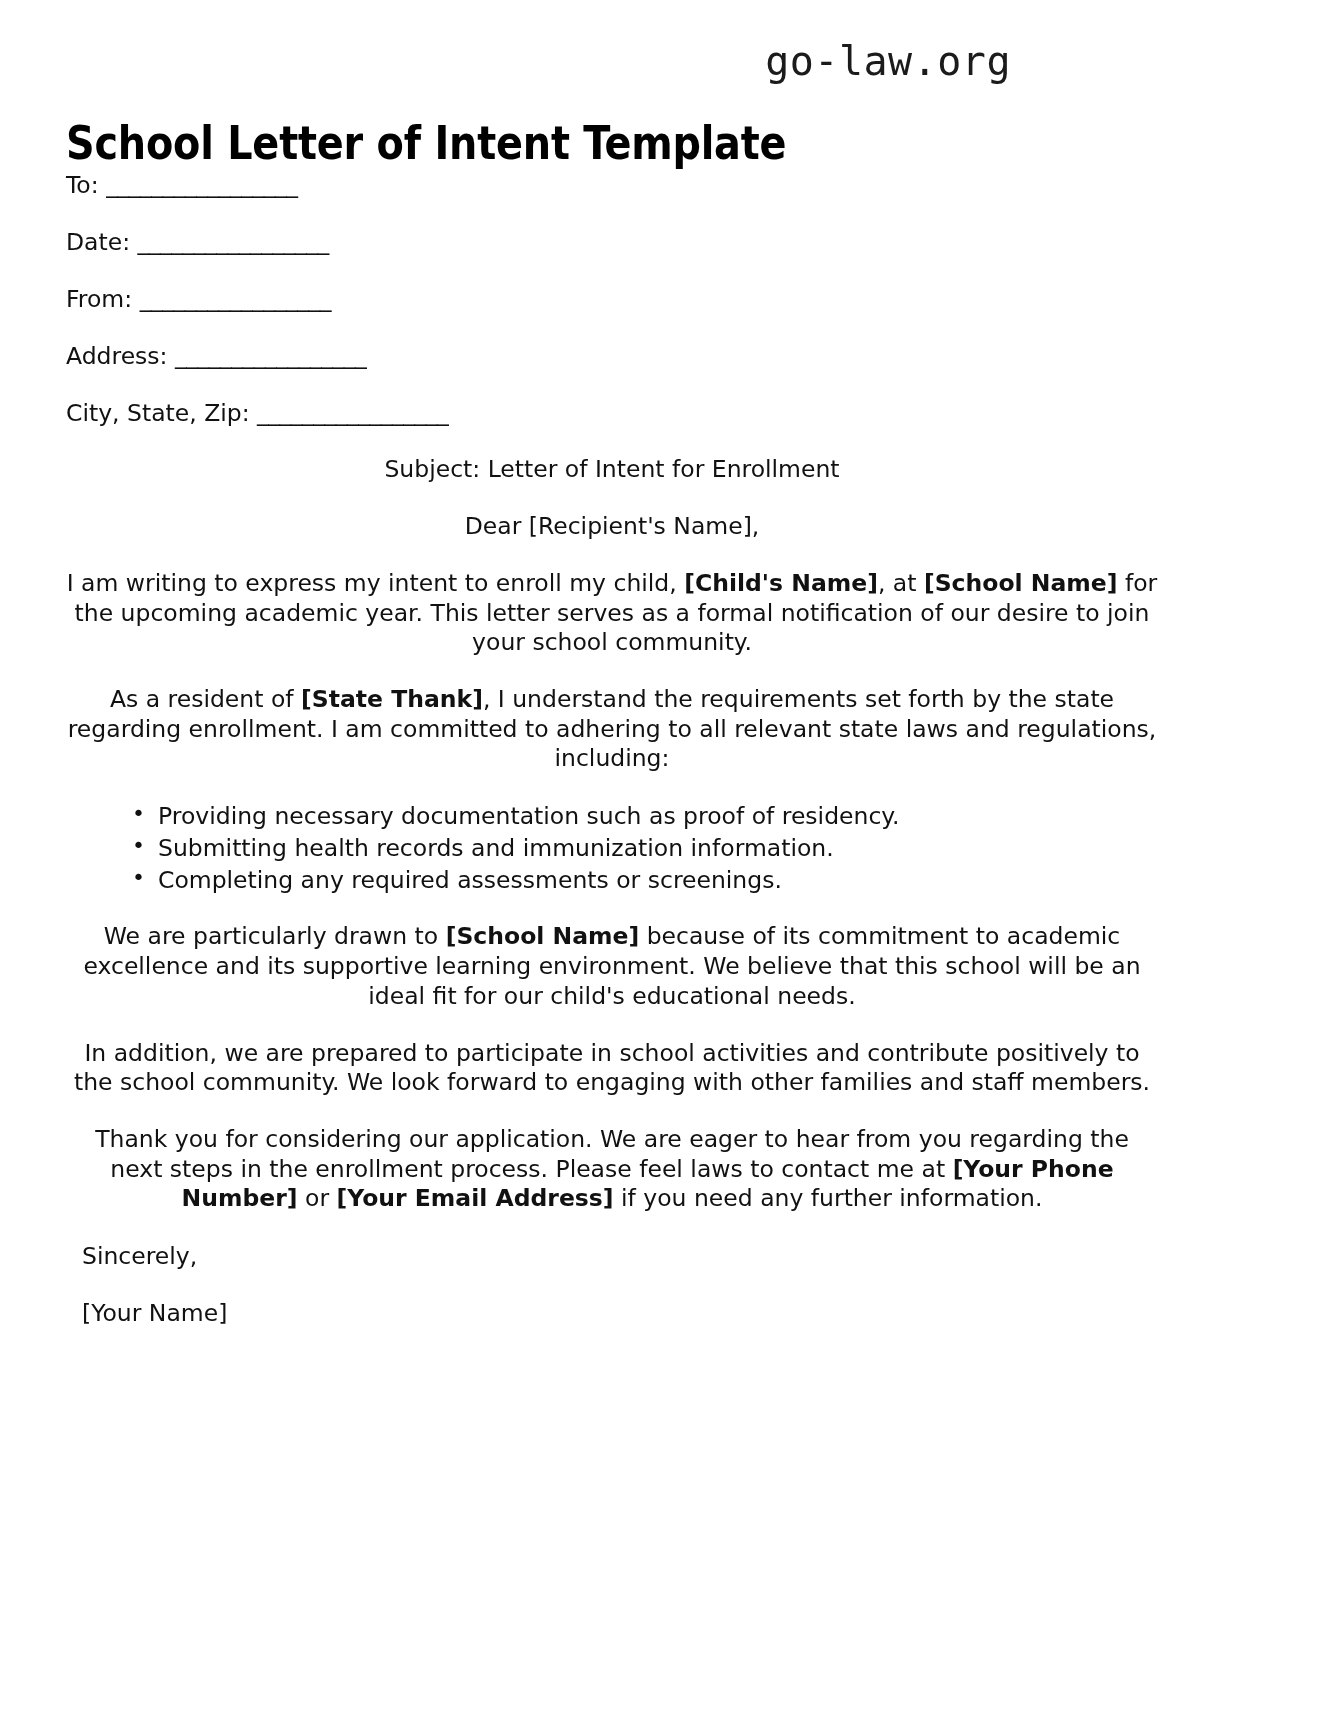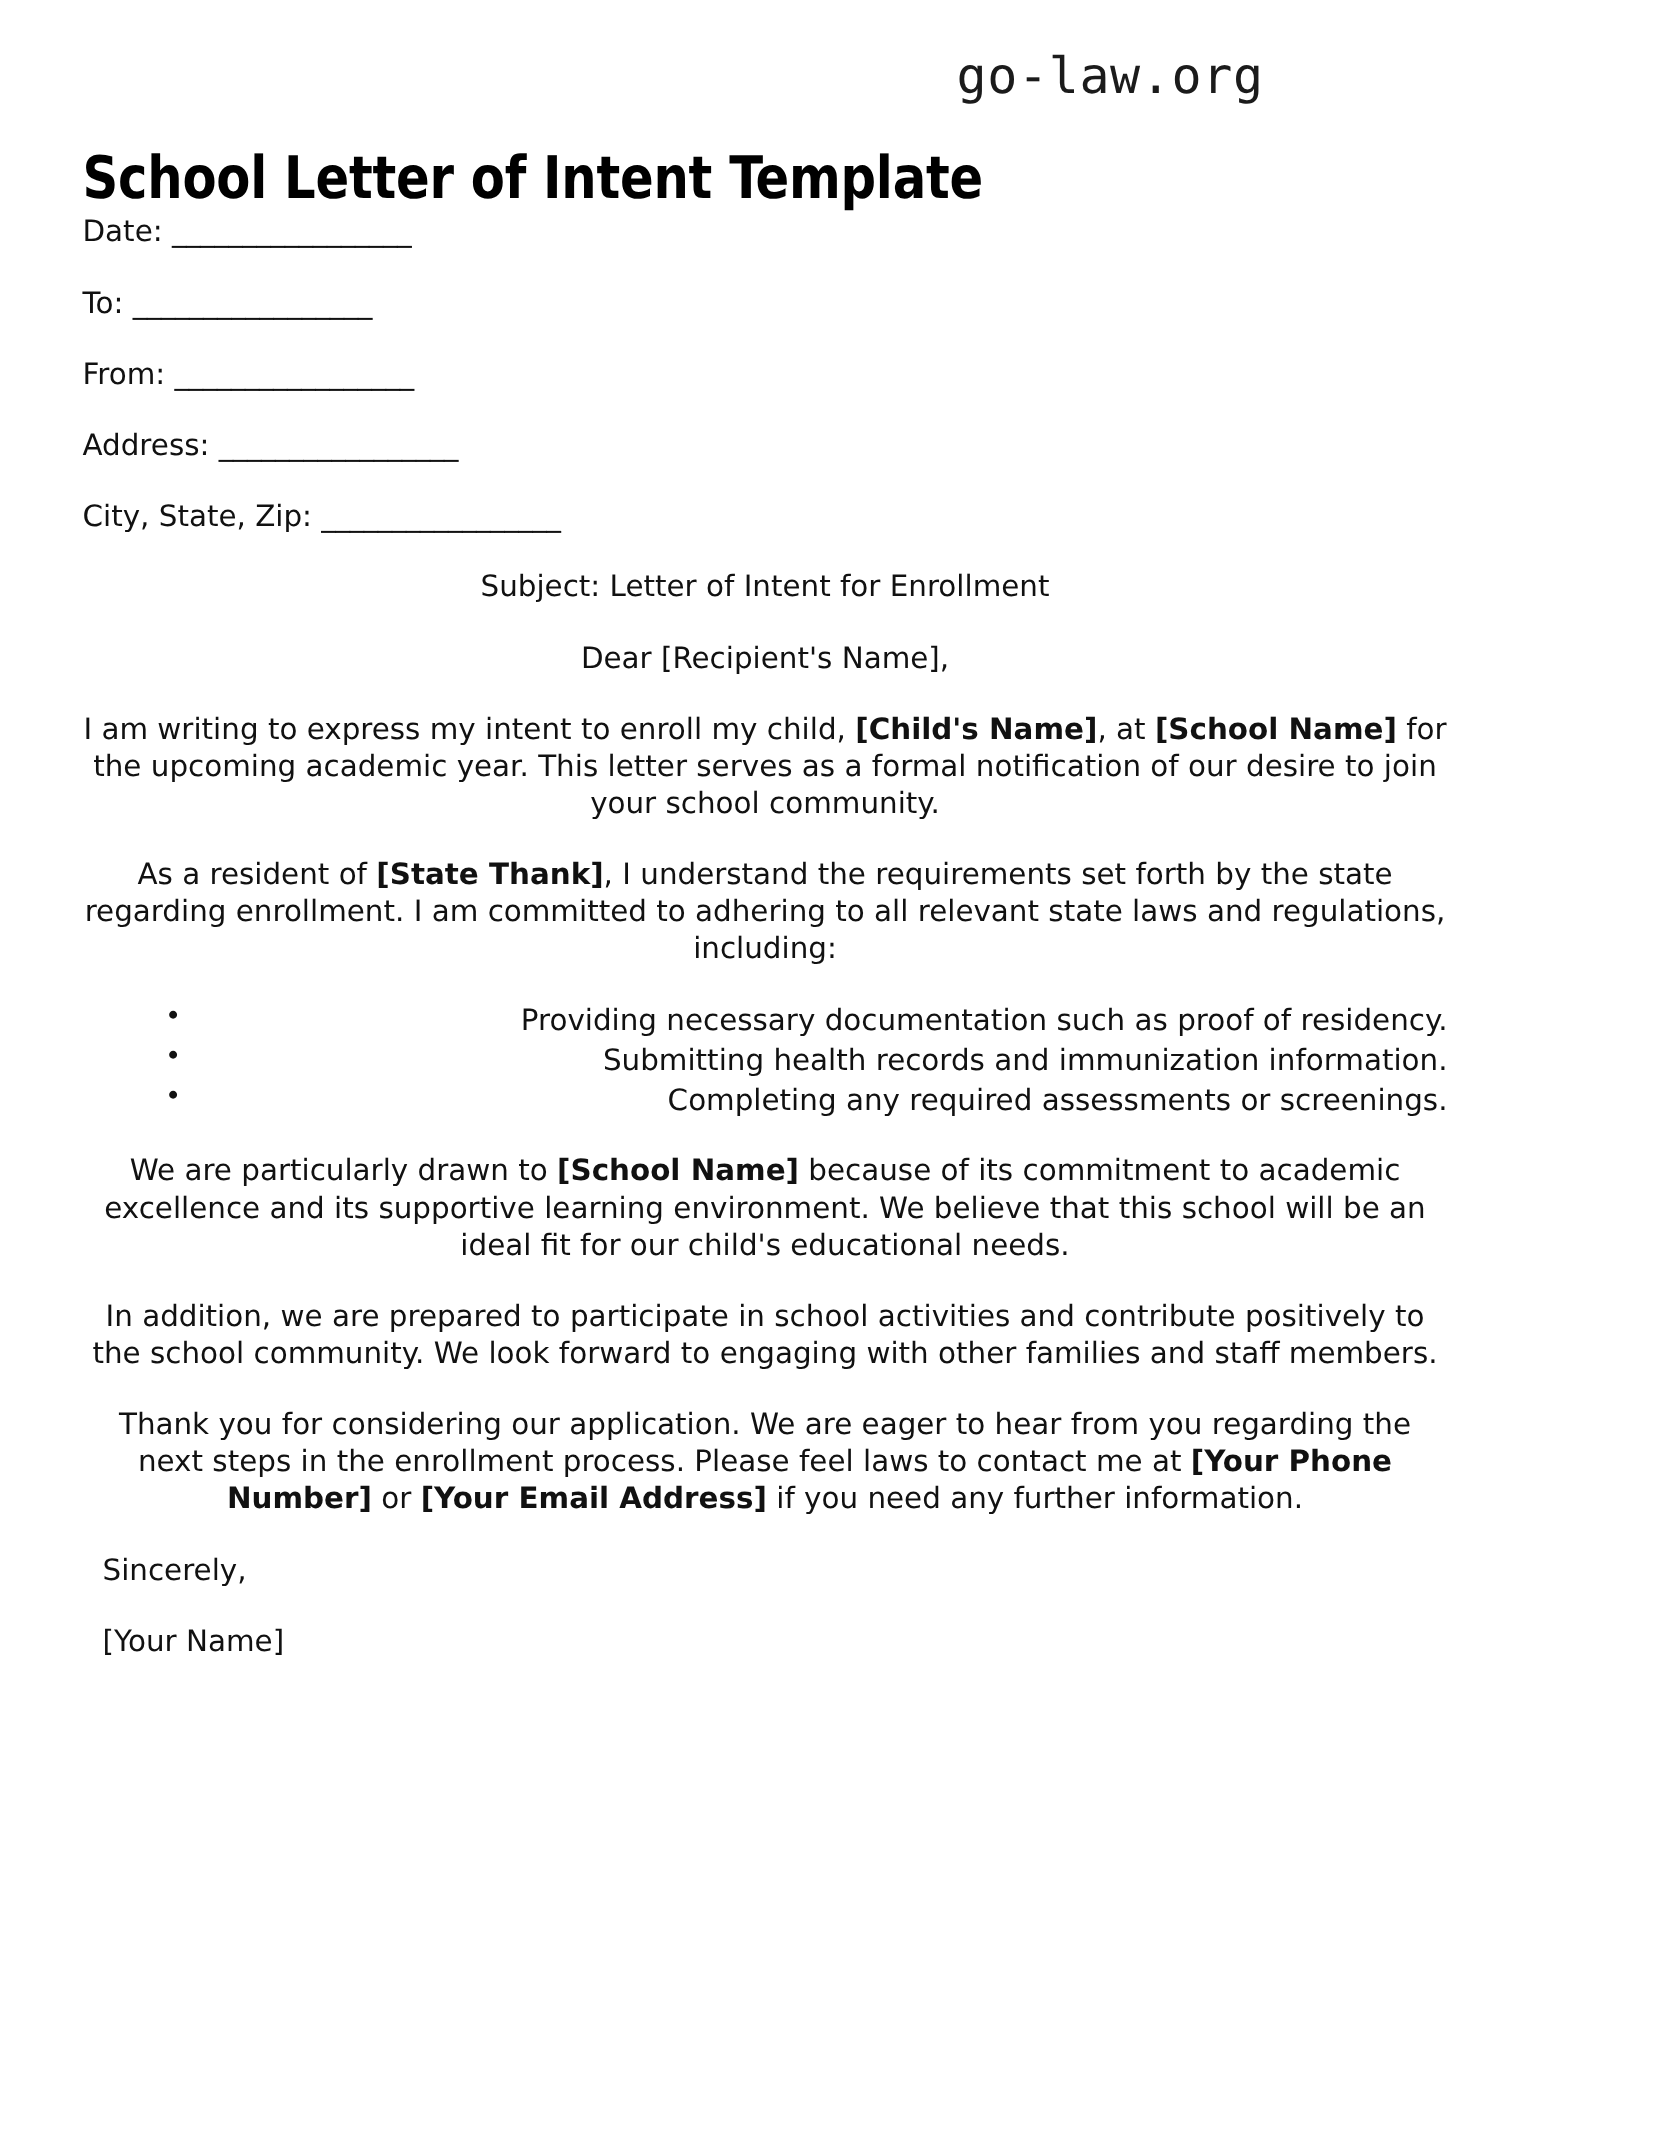--- a/index.html
+++ b/index.html
@@ -69,21 +69,20 @@
     color: #111111;
     text-align: center;
   }
   p.body b, li b {
     font-weight: bold;
   }
   ul.bullets {
     margin: 0 0 27px 0;
     padding-left: 66px;
     list-style: none;
-    text-align: right;
   }
   ul.bullets li {
     font-size: 23.5px;
     line-height: 1.28;
     margin: 0 0 2px 0;
     color: #111111;
     position: relative;
     padding-left: 26px;
   }
   ul.bullets li::before {
@@ -106,26 +105,26 @@
 
 <div class="page">
 
   <div class="brand">go-law.org</div>
 
   <h1 class="doc-title">School Letter of Intent Template</h1>
 
   <div class="content">
 
     <div class="field-line">
-      <span>Date:</span>
+      <span>To:</span>
       <span class="blank">_________________</span>
     </div>
 
     <div class="field-line">
-      <span>To:</span>
+      <span>Date:</span>
       <span class="blank">_________________</span>
     </div>
 
     <div class="field-line">
       <span>From:</span>
       <span class="blank">_________________</span>
     </div>
 
     <div class="field-line">
       <span>Address:</span>

